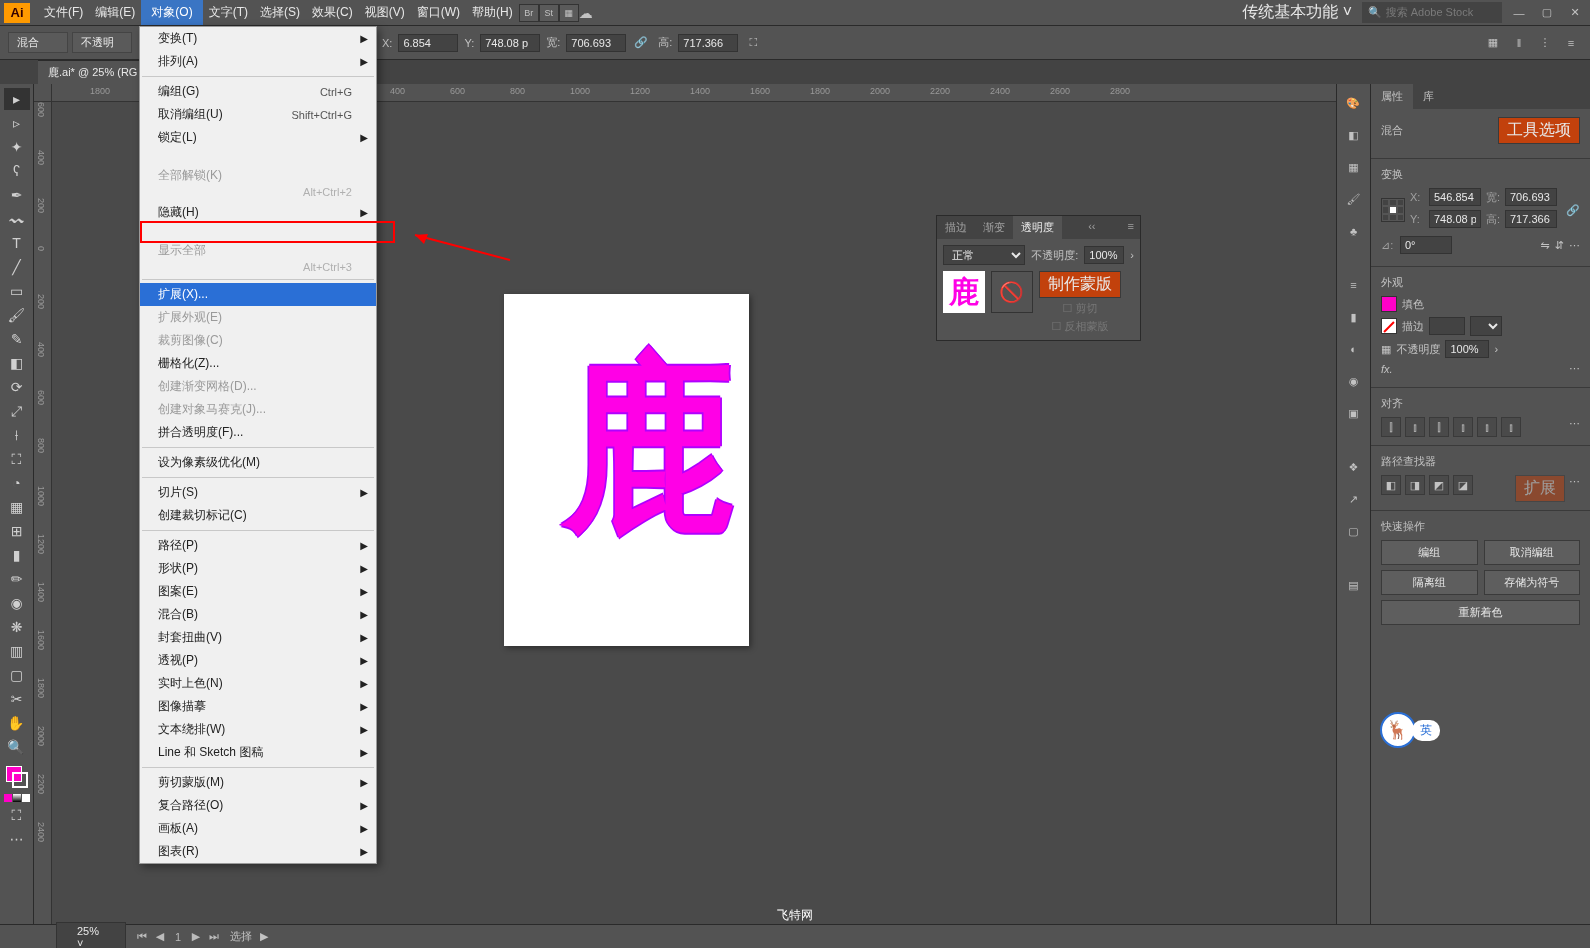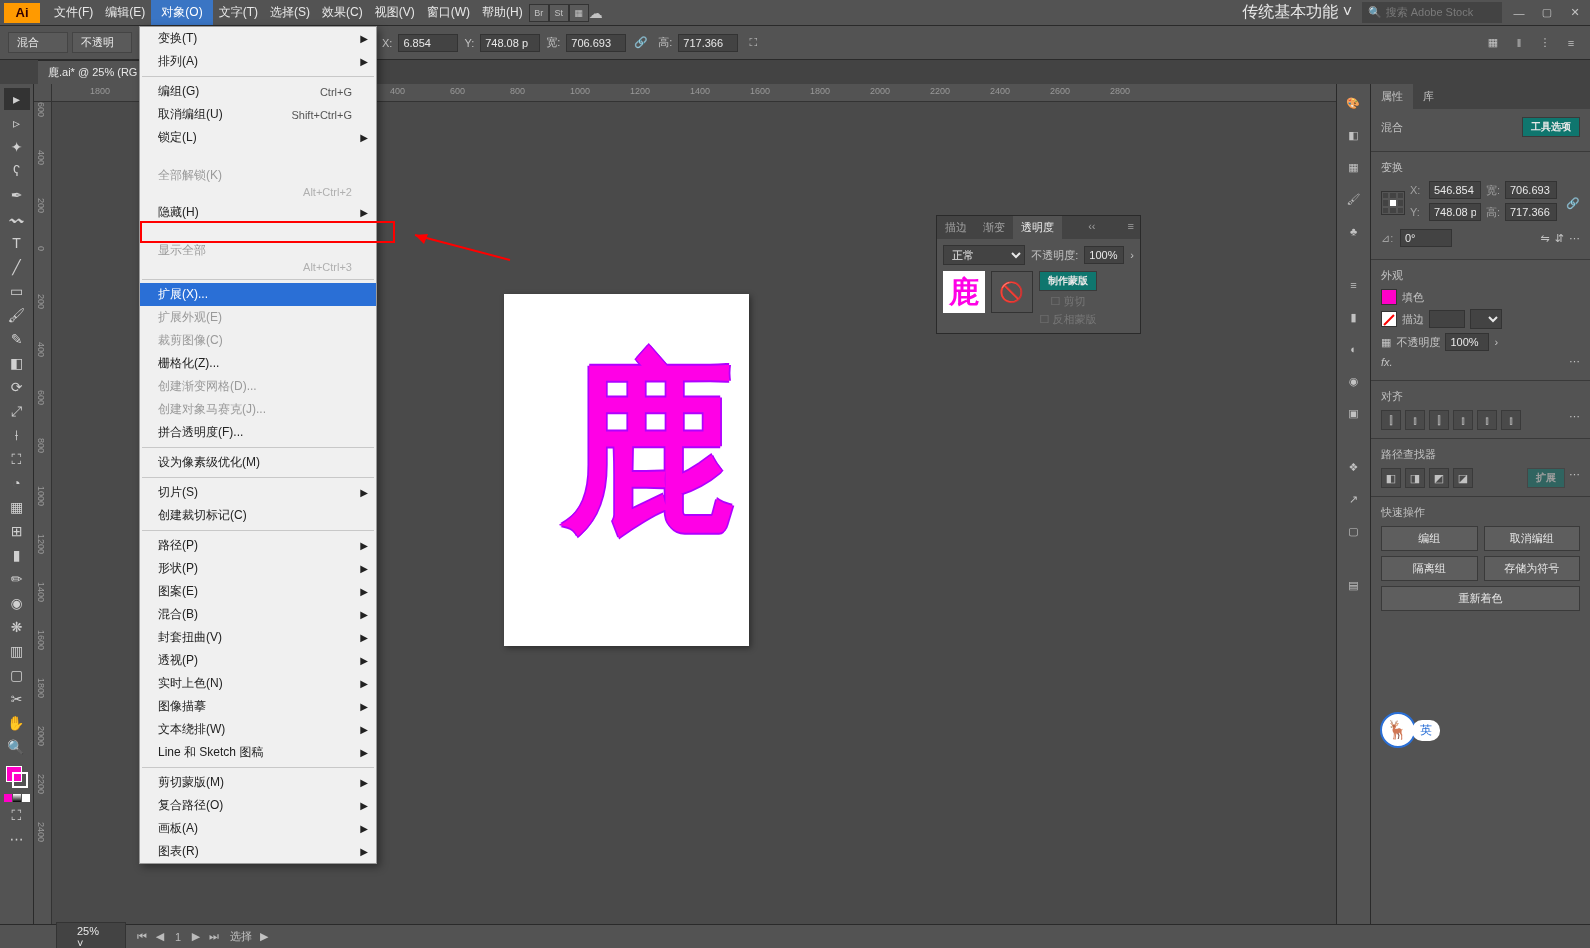--- a/index.html
+++ b/index.html
@@ -1,20 +1,20 @@
 <!DOCTYPE html>
 <html><head>
 <meta charset="utf-8">
 <style>
 * { margin:0; padding:0; box-sizing:border-box; font-family:"Microsoft YaHei",sans-serif; user-select:none; }
 body { background:#535353; width:1590px; height:948px; overflow:hidden; position:relative; font-size:11px; color:#c2c2c2; }
 
 
 .menubar { height:26px; background:#535353; display:flex; align-items:center; padding:0 4px; border-bottom:1px solid #2a2a2a; }
-.ai-logo { width:36px; height:20px; background:#ff9a00; color:#300; display:flex; align-items:center; justify-content:center; font-weight:bold; font-size:13px; margin-right:8px; }
+.ai-logo { width:26px; height:20px; background:#ff9a00; color:#300; display:flex; align-items:center; justify-content:center; font-weight:bold; font-size:13px; margin-right:8px; }
 .menu-item { padding:4px 6px; color:#e8e8e8; font-size:12px; cursor:pointer; }
 .menu-item.active { background:#3a75c4; color:#fff; padding:4px 10px; }
 .menubar-right { margin-left:auto; display:flex; align-items:center; gap:6px; }
 .app-icon { width:20px; height:18px; background:#5a5a5a; border:1px solid #333; display:flex; align-items:center; justify-content:center; font-size:9px; }
 .cloud-icon { color:#c2c2c2; font-size:14px; }
 .workspace-sel { color:#e8e8e8; font-size:16px; padding:0 4px; }
 .search-stock { background:#434343; padding:3px 6px; color:#7a7a7a; font-size:11px; width:140px; display:flex; align-items:center; gap:4px; }
 .win-btn { width:22px; height:18px; display:flex; align-items:center; justify-content:center; color:#c2c2c2; }
 
 
@@ -69,21 +69,21 @@
 .rpanel-strip .pi { width:22px; height:22px; display:flex; align-items:center; justify-content:center; color:#c2c2c2; }
 
 
 .prop-panel { width:220px; background:#535353; border-left:1px solid #2a2a2a; display:flex; flex-direction:column; font-size:11px; }
 .pp-tabs { display:flex; background:#434343; }
 .pp-tab { padding:5px 10px; color:#c2c2c2; }
 .pp-tab.active { background:#535353; }
 .pp-section { padding:8px 10px; border-bottom:1px solid #3a3a3a; }
 .pp-header { display:flex; justify-content:space-between; align-items:center; margin-bottom:6px; }
 .pp-title { color:#c2c2c2; }
-.btn-small { background:#0f766e; border:1px solid #3a3a3a; padding:2px 8px; color:#e8e8e8; font-size:10px; cursor:pointer;font-weight:bold; }
+.btn-small { background:#c2410c; border:1px solid #3a3a3a; padding:2px 8px; color:#e8e8e8; font-size:16px; cursor:pointer; }
 .pp-row { display:flex; align-items:center; gap:5px; margin-bottom:4px; flex-wrap:wrap; }
 .pp-input { background:#434343; border:1px solid #333; color:#e8e8e8; padding:2px 4px; width:52px; font-size:11px; }
 .pp-lbl { color:#a0a0a0; width:14px; }
 .ref-grid { width:24px; height:24px; background:#434343; border:1px solid #333; display:grid; grid-template-columns:repeat(3,1fr); grid-template-rows:repeat(3,1fr); }
 .ref-grid span { border:.5px solid #555; }
 .ref-grid span.c { background:#fff; }
 .pp-align-row { display:flex; gap:4px; flex-wrap:wrap; }
 .pp-align-row .ai { width:20px; height:20px; background:#4a4a4a; border:1px solid #3a3a3a; display:flex; align-items:center; justify-content:center; }
 .swatch { width:16px; height:16px; border:1px solid #333; }
 .swatch.fill { background:#ff00c8; }
@@ -472,20 +472,21 @@
     </div>
   </div>
 </div>
 
 <div class="ime-float">
   <div class="ime-circle">🦌</div>
   <div class="ime-lang">英</div>
 </div>
 
 <div class="watermark">
+  <div>飞特网</div>
 </div>
 
 <div class="statusbar">
   <span class="sb-zoom"><span>25%</span> ˅</span>
   <div class="sb-nav">
       <span>⏮</span>
       <span>◀</span>
       <span>1</span>
       <span>▶</span>
       <span>⏭</span>

